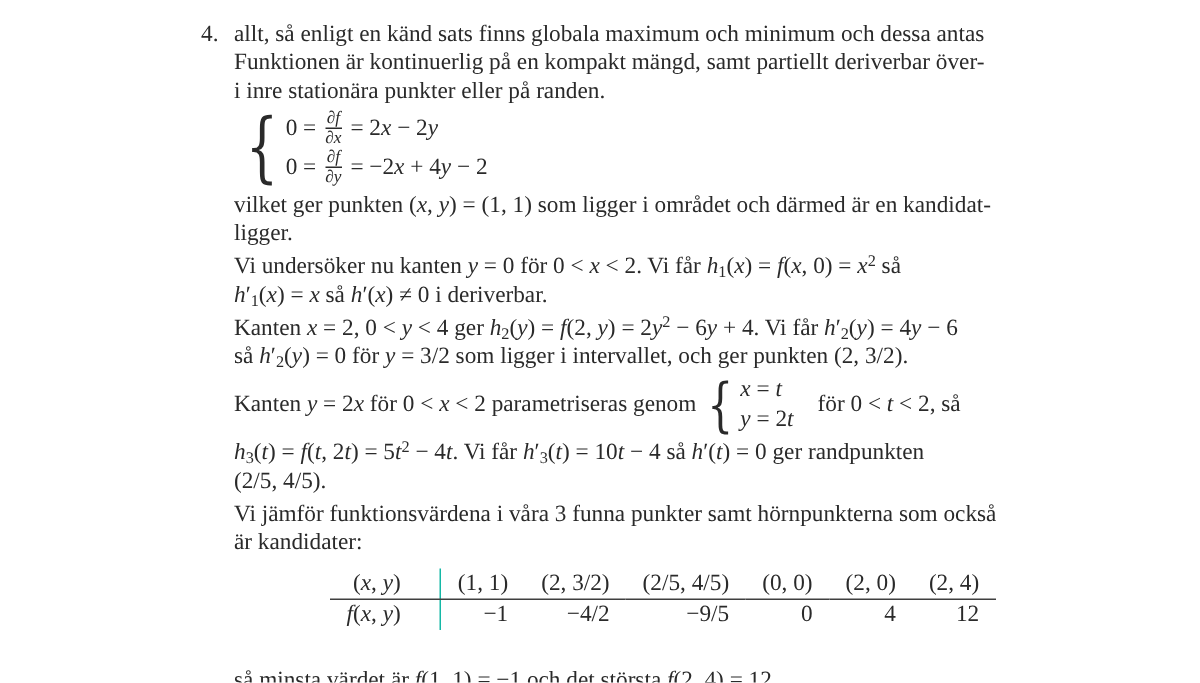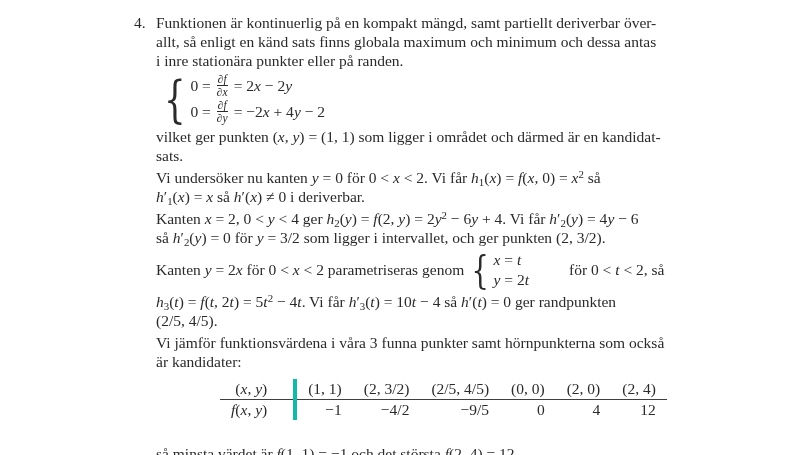--- a/index.html
+++ b/index.html
@@ -48,50 +48,50 @@
   .cases { display: inline-flex; flex-direction: column; gap: 1px; }
   .eq { display: flex; align-items: center; gap: 5px; height: 25px; }
   .case { line-height: 19px; }
   .frac {
     display: inline-flex; flex-direction: column; align-items: center;
     font-size: 11.5px; line-height: 1.08;
     vertical-align: middle;
   }
   .frac .num { border-bottom: 1px solid #2a2a2a; padding: 0 1px; }
   .frac .den { padding: 0 1px; }
-  .post-runs { margin-left: 40px; }
+  .post-runs { margin-left: 16px; }
 
   .vtable {
     border-collapse: collapse;
     margin: 8px 0 0 64px;
     font-size: 15.5px;
   }
   .vtable td {
     padding: 1px 11px;
     text-align: right;
     line-height: 18px;
   }
   .vtable tr.hdr td { border-bottom: 1px solid #3f3f3f; }
   .vtable td.rowlabel {
-    border-right: 4px solid #14b8a6;
+    border-right: 1px solid #14b8a6;
     text-align: right;
     padding-right: 26px;
   }
 </style>
 </head>
 <body>
 
 <div class="page">
   <div class="item">
     <div class="item-no">4.</div>
     <div class="content">
 
       <div class="para">
+        <div class="line">allt, så enligt en känd sats finns globala maximum och minimum och dessa antas</div>
         <div class="line">Funktionen är kontinuerlig på en kompakt mängd, samt partiellt deriverbar över-</div>
-        <div class="line">allt, så enligt en känd sats finns globala maximum och minimum och dessa antas</div>
         <div class="line">i inre stationära punkter eller på randen.</div>
       </div>
 
       <div class="display">
         <span class="brace brace-lg">{</span>
         <div class="cases">
           <div class="eq">
             <span>0 =</span>
             <span class="frac">
                 <span class="num"><i>∂</i><i>f</i></span>
@@ -105,21 +105,21 @@
                 <span class="num"><i>∂</i><i>f</i></span>
                 <span class="den"><i>∂</i><i>y</i></span>
               </span>
             <span>= −2<i>x</i> + 4<i>y</i> − 2</span>
           </div>
         </div>
       </div>
 
       <div class="para">
         <div class="line"><span>vilket ger punkten </span><span class="math">(<i>x</i>, <i>y</i>) = (1, 1)</span><span> som ligger i området och därmed är en kandidat-</span></div>
-        <div class="line"><span>sats.</span></div>
+        <div class="line"><span>ligger.</span></div>
       </div>
 
       <div class="para">
         <div class="line"><span>Vi undersöker nu kanten </span><span class="math"><i>y</i> = 0</span><span> för </span><span class="math">0 &lt; <i>x</i> &lt; 2</span><span>. Vi får </span><span class="math"><i>h</i><sub>1</sub>(<i>x</i>) = <i>f</i>(<i>x</i>, 0) = <i>x</i><sup>2</sup></span><span> så</span></div>
         <div class="line"><span class="math"><i>h</i>′<sub>1</sub>(<i>x</i>) = <i>x</i></span><span> så </span><span class="math"><i>h</i>′(<i>x</i>) ≠ 0</span><span> i deriverbar.</span></div>
       </div>
 
       <div class="para">
         <div class="line"><span>Kanten </span><span class="math"><i>x</i> = 2</span><span>, </span><span class="math">0 &lt; <i>y</i> &lt; 4</span><span> ger </span><span class="math"><i>h</i><sub>2</sub>(<i>y</i>) = <i>f</i>(2, <i>y</i>) = 2<i>y</i><sup>2</sup> − 6<i>y</i> + 4</span><span>. Vi får </span><span class="math"><i>h</i>′<sub>2</sub>(<i>y</i>) = 4<i>y</i> − 6</span></div>
         <div class="line"><span>så </span><span class="math"><i>h</i>′<sub>2</sub>(<i>y</i>) = 0</span><span> för </span><span class="math"><i>y</i> = 3/2</span><span> som ligger i intervallet, och ger punkten </span><span class="math">(2, 3/2)</span><span>.</span></div>

